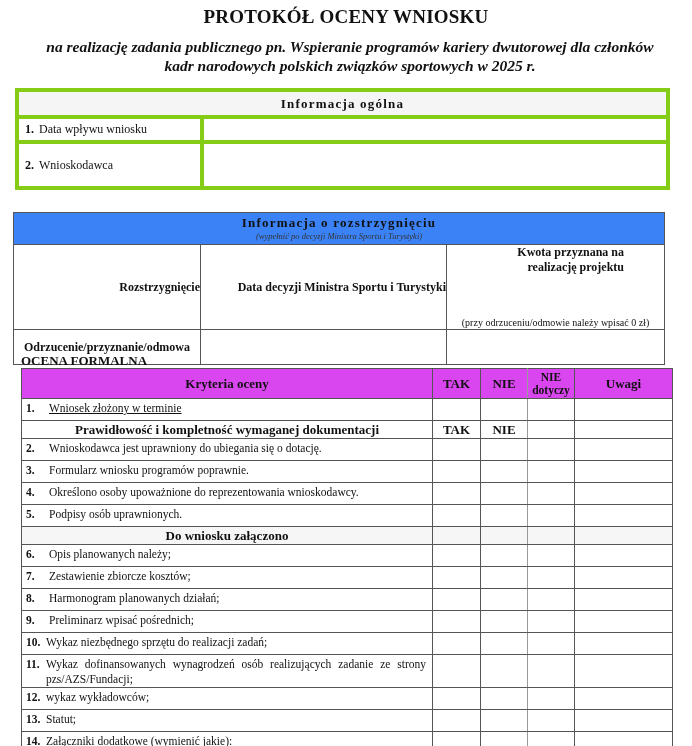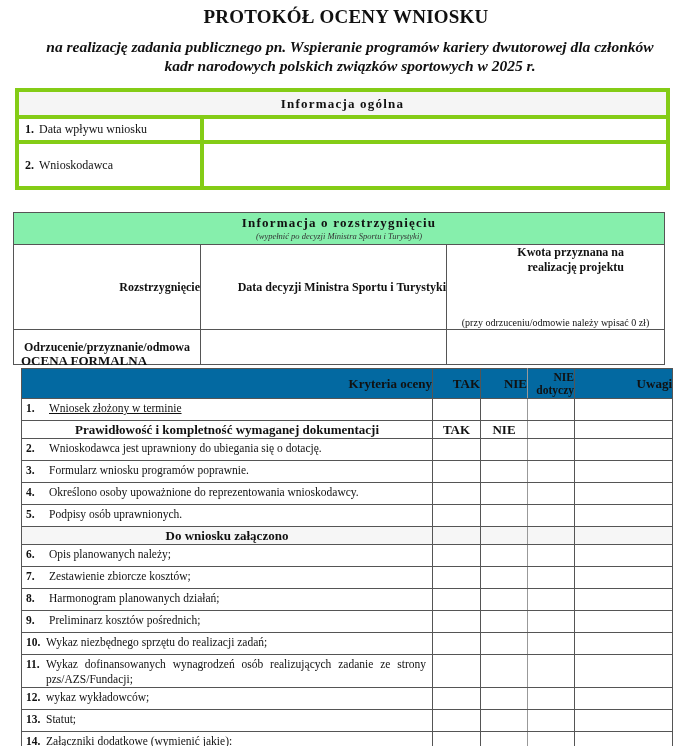--- a/index.html
+++ b/index.html
@@ -15,36 +15,36 @@
   
   #t1 { left: 15px; top: 88px; width: 655px; }
   #t1 td { border: 4px solid #84cc16; font-size: 12px; }
   #t1 .hdr { background: #f5f5f5; height: 23px; text-align: center; font-weight: bold; font-size: 13px; letter-spacing: 1.2px; }
   #t1 .lbl { padding-left: 6px; }
   #t1 .num { font-weight: bold; margin-right: 5px; }
 
   
   #t2 { left: 13px; top: 212px; width: 652px; }
   #t2 td { border: 1px solid #555; text-align: center; font-size: 12px; }
-  #t2 .hdr { background: #86efac; height: 31px; }
+  #t2 .hdr { background: #3b82f6; height: 31px; }
   #t2 .hdr-title { font-weight: bold; font-size: 13px; letter-spacing: 1.2px; display: block; line-height: 16px; }
   #t2 .hdr-note { font-style: italic; font-size: 8.5px; display: block; line-height: 11px; color: #333; }
   #t2 .colh { font-weight: bold; height: 43px; }
   #t2 .colh .note { font-weight: normal; font-size: 10px; display: block; line-height: 12px; margin-top: 42px; }
   #t2 .colh .main { display: block; line-height: 15px; text-align: right; }
   #t2 .datarow td { height: 34px; }
   #t2 .bold { font-weight: bold; }
 
   
   .sec-heading { left: 21px; top: 353px; font-size: 13px; font-weight: bold; }
 
   
   #t3 { left: 21px; top: 368px; width: 652px; }
   #t3 td { border: 1px solid #555; font-size: 11.5px; vertical-align: top; }
-  #t3 .hdr td { background: #0369a1; height: 29px; font-weight: bold; font-size: 13px; text-align: right; vertical-align: middle; }
+  #t3 .hdr td { background: #d946ef; height: 29px; font-weight: bold; font-size: 13px; text-align: center; vertical-align: middle; }
   #t3 .hdr td.small { font-size: 11.5px; line-height: 13px; }
   #t3 .sub td { height: 17px; font-weight: bold; font-size: 13px; text-align: center; vertical-align: middle; }
   #t3 .sub.shade td { background: #f6f6f6; }
   #t3 .row td { height: 19px; }
   #t3 .row td.txt { padding-left: 4px; padding-top: 2px; line-height: 15px; text-decoration: underline; }
   #t3 .row.tall td { height: 29px; }
   #t3 .row .num { font-weight: bold; display: inline-block; width: 23px; }
   #t3 .row .num.wide { width: 20px; }
   #t3 .row .text-wrap { display: inline-block; vertical-align: top; width: 380px; text-align: justify; }
   #t3 .grey { border-left-color: #999 !important; border-right-color: #999 !important; }
@@ -199,21 +199,21 @@
         <td></td>
       </tr>
       <tr class="row">
         <td class="txt"><span class="num">8.</span><span class="text-wrap">Harmonogram planowanych działań;</span></td>
         <td></td>
         <td class="grey"></td>
         <td></td>
         <td></td>
       </tr>
       <tr class="row">
-        <td class="txt"><span class="num">9.</span><span class="text-wrap">Preliminarz kosztów pośrednich;</span></td>
+        <td class="txt"><span class="num">9.</span><span class="text-wrap">Preliminarz wpisać pośrednich;</span></td>
         <td></td>
         <td class="grey"></td>
         <td></td>
         <td></td>
       </tr>
       <tr class="row">
         <td class="txt"><span class="num wide">10.</span><span class="text-wrap">Wykaz niezbędnego sprzętu do realizacji zadań;</span></td>
         <td></td>
         <td class="grey"></td>
         <td></td>

